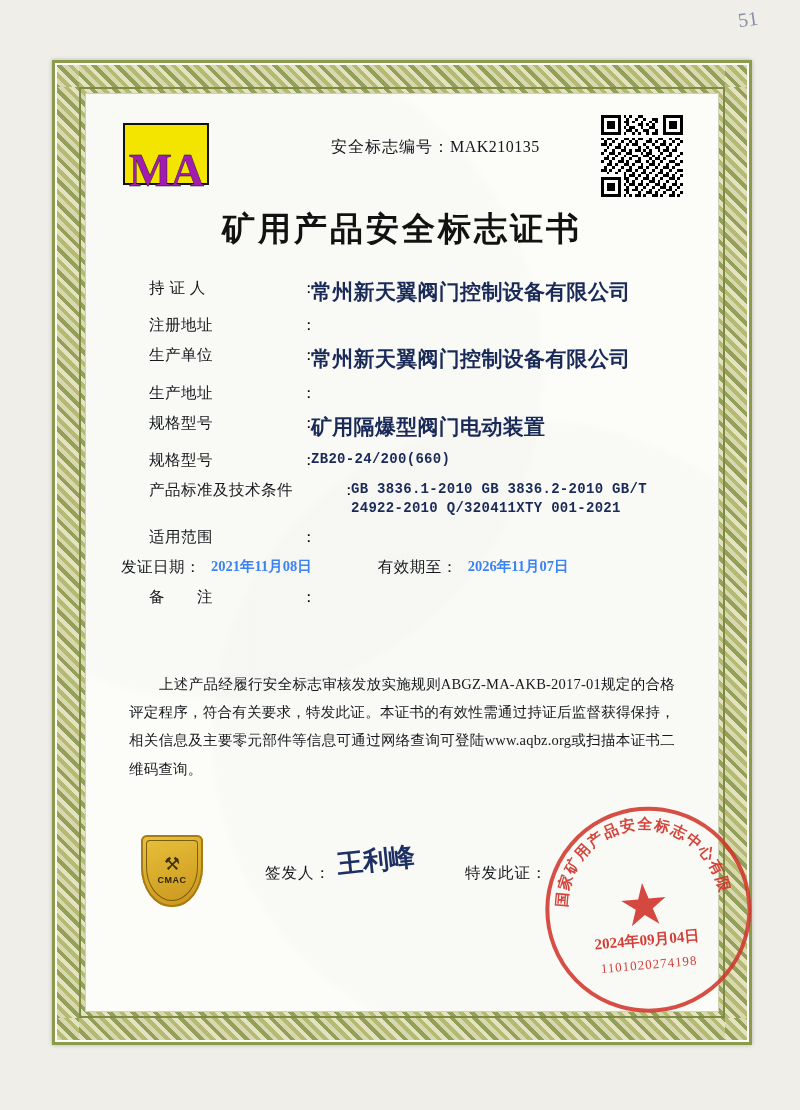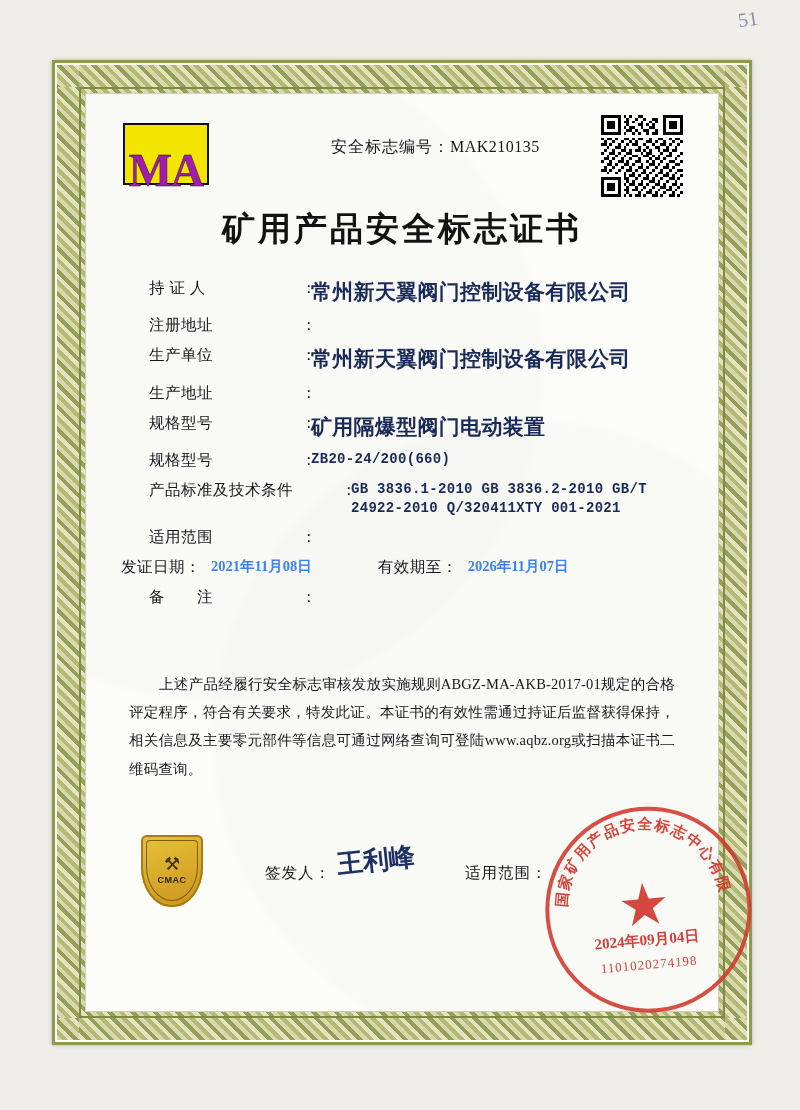--- a/index.html
+++ b/index.html
@@ -544,21 +544,21 @@
           <div class="shield">
             <div class="inner">
               <div class="mark">⚒</div>
               <div class="txt">CMAC</div>
             </div>
           </div>
         </div>
 
         <div class="sig-label">签发人：</div>
         <div class="sig-hand">王利峰</div>
-        <div class="dept-label">适用范围：</div>
+        <div class="dept-label">特发此证：</div>
 
         <div class="seal">
           <div class="ring"></div>
           <svg class="arc" viewBox="0 0 198 198">
             <defs>
               <path id="arcpath" d="M 22,99 A 77,77 0 1 1 176,99"></path>
             </defs>
             <text>
               <textPath href="#arcpath" startOffset="50%" text-anchor="middle">安标国家矿用产品安全标志中心有限公司</textPath>
             </text>

